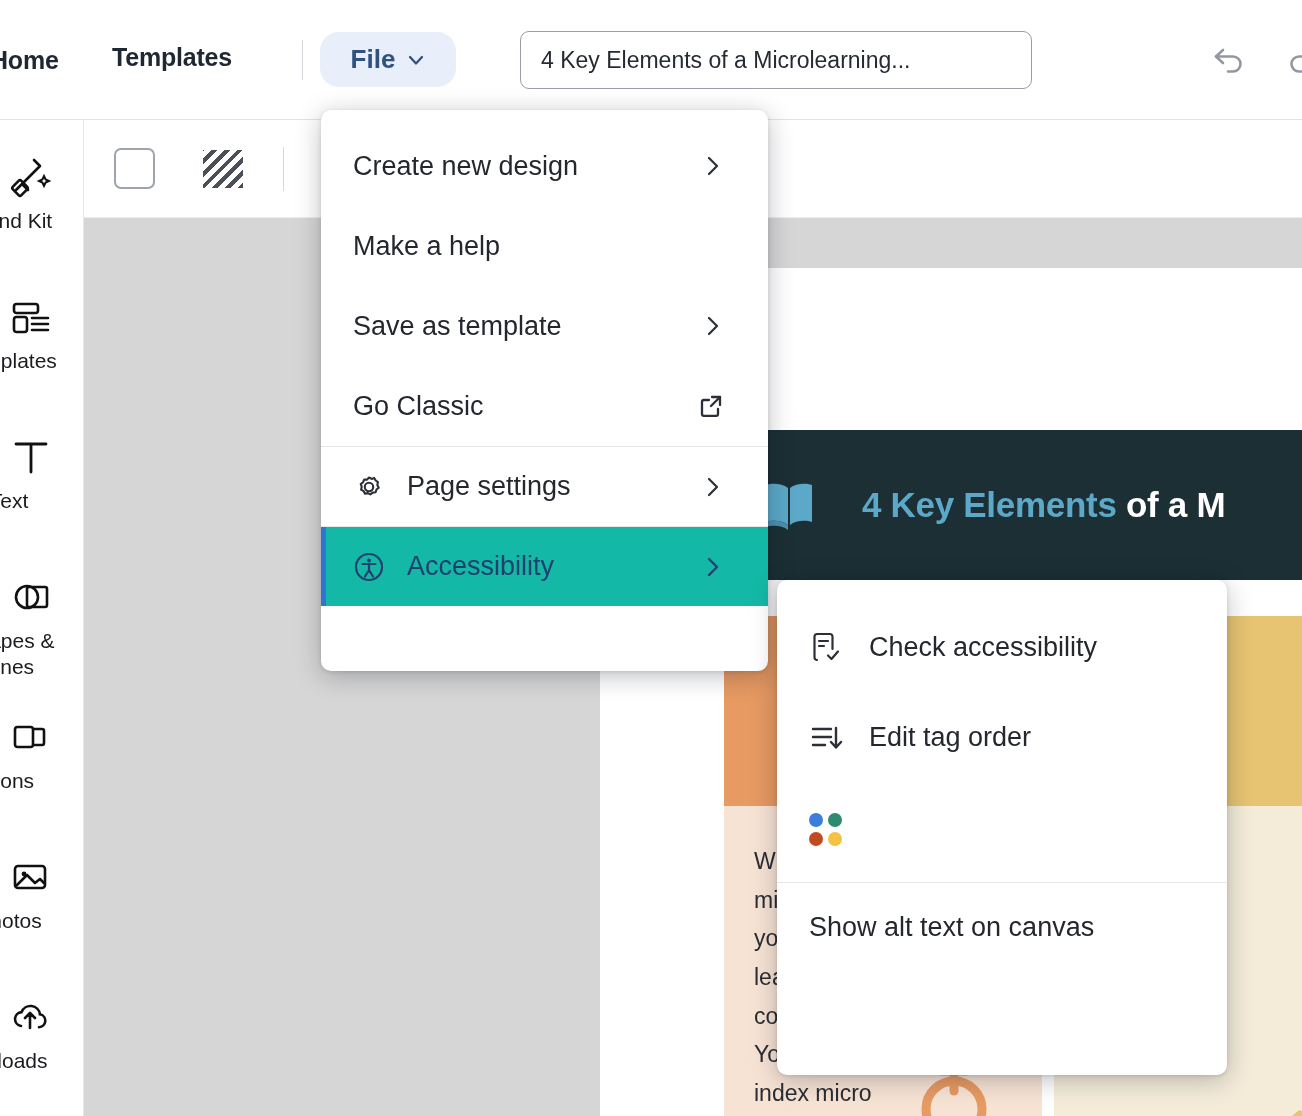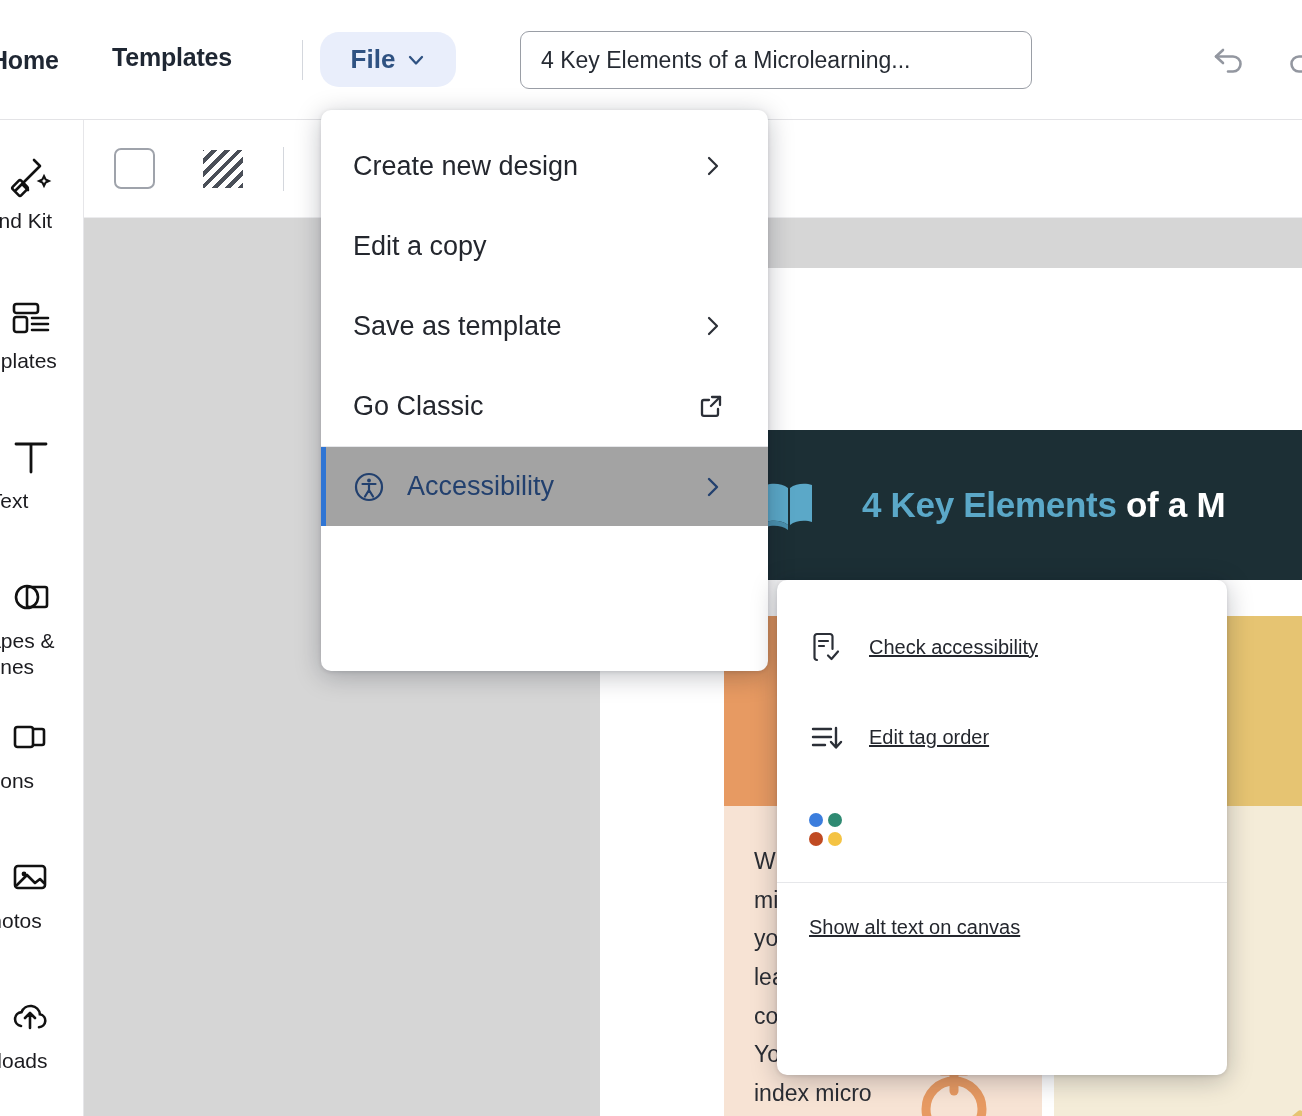--- a/index.html
+++ b/index.html
@@ -136,38 +136,38 @@
     position: relative; height: 80px; display: flex; align-items: center;
     padding: 0 44px 0 32px; cursor: pointer;
   }
   .mi .milabel { font-size: 27px; color: #24272e; white-space: nowrap; }
   .mi .mispace { flex: 1 1 auto; }
   .mi .michev { width: 22px; height: 22px; }
   .mi .miext { width: 26px; height: 26px; }
   .mi .miicon { width: 32px; height: 32px; margin-right: 22px; flex: 0 0 auto; }
   .mi.sep-above { border-top: 1px solid #e6e7ea; }
   .mi.active {
-    background: #a3a3a3;
+    background: #14b8a6;
     box-shadow: inset 5px 0 0 0 #2f75d4;
   }
   .mi.active .milabel { color: #22406e; }
 
   
   .submenu {
     position: absolute; left: 777px; top: 580px; width: 450px; height: 495px;
     background: #ffffff; border-radius: 10px;
     box-shadow: 0 5px 26px rgba(10,15,30,.26), 0 1px 4px rgba(10,15,30,.12);
     padding: 22px 0 10px 0; z-index: 50;
   }
   .sb {
     position: relative; height: 90px; display: flex; align-items: center;
     padding: 0 26px 0 32px; cursor: pointer;
   }
   .sb .sbicon { width: 34px; height: 34px; margin-right: 26px; flex: 0 0 auto; }
-  .sb .sblabel { font-size: 20px; color: #24272e; white-space: nowrap; text-decoration: underline; }
+  .sb .sblabel { font-size: 27px; color: #24272e; white-space: nowrap; }
   .sb.active { background: #e9e9eb; box-shadow: inset 5px 0 0 0 #2f75d4; }
   .sb.sep-above { border-top: 1px solid #e6e7ea; margin-top: 10px; padding-top: 0; }
   .sb.noicon { padding-left: 32px; text-align: right; }
 
   .dots { display: grid; grid-template-columns: 14px 14px; grid-gap: 5px; }
   .dots i { display:block; width: 14px; height: 14px; border-radius: 50%; }
 </style>
 </head>
 <body>
 
@@ -343,21 +343,21 @@
       <span class="milabel">Create new design</span>
       <span class="mispace"></span>
       <span class="michev">
         <svg viewBox="0 0 22 22" width="22" height="22">
             <path d="M7 3 L15 11 L7 19" fill="none" stroke="#2b2f37" stroke-width="2.2" stroke-linecap="round" stroke-linejoin="round"></path>
           </svg>
       </span>
     </div>
 
     <div class="mi">
-      <span class="milabel">Edit a copy</span>
+      <span class="milabel">Make a help</span>
     </div>
 
     <div class="mi">
       <span class="milabel">Save as template</span>
       <span class="mispace"></span>
       <span class="michev">
         <svg viewBox="0 0 22 22" width="22" height="22">
             <path d="M7 3 L15 11 L7 19" fill="none" stroke="#2b2f37" stroke-width="2.2" stroke-linecap="round" stroke-linejoin="round"></path>
           </svg>
       </span>
@@ -368,20 +368,35 @@
       <span class="mispace"></span>
       <span class="miext">
         <svg viewBox="0 0 26 26" width="26" height="26">
           <path d="M14 4 H22 V12" fill="none" stroke="#2b2f37" stroke-width="2.3" stroke-linecap="round" stroke-linejoin="round"></path>
           <path d="M22 4 L13 13" fill="none" stroke="#2b2f37" stroke-width="2.3" stroke-linecap="round"></path>
           <path d="M20 16 V21 a1.8 1.8 0 0 1 -1.8 1.8 H5.8 A1.8 1.8 0 0 1 4 21 V8.8 A1.8 1.8 0 0 1 5.8 7 H11" fill="none" stroke="#2b2f37" stroke-width="2.3" stroke-linecap="round" stroke-linejoin="round"></path>
         </svg>
       </span>
     </div>
 
+    <div class="mi sep-above">
+      <span class="miicon">
+        <svg viewBox="0 0 32 32" width="32" height="32">
+          <path d="M16 6.5 l2.6 1.4 2.6 -1 1.5 2.6 2.2 1.7 -0.6 2.9 1.4 2.6 -2.2 1.8 -0.9 2.8 -2.9 0.3 -2.3 1.8 -2.6 -1.3 -2.8 0.6 -1.4 -2.6 -2.5 -1.5 0.6 -2.9 -1 -2.7 2.3 -1.7 1.2 -2.7 2.9 0z" fill="none" stroke="#2b2f37" stroke-width="2.1" stroke-linejoin="round"></path>
+          <circle cx="16" cy="16" r="4.2" fill="none" stroke="#2b2f37" stroke-width="2.1"></circle>
+        </svg>
+      </span>
+      <span class="milabel">Page settings</span>
+      <span class="mispace"></span>
+      <span class="michev">
+        <svg viewBox="0 0 22 22" width="22" height="22">
+            <path d="M7 3 L15 11 L7 19" fill="none" stroke="#2b2f37" stroke-width="2.2" stroke-linecap="round" stroke-linejoin="round"></path>
+          </svg>
+      </span>
+    </div>
 
     <div class="mi sep-above active">
       <span class="miicon">
         <svg viewBox="0 0 32 32" width="32" height="32">
           <circle cx="16" cy="16" r="13" fill="none" stroke="#22406e" stroke-width="2.2"></circle>
           <circle cx="16" cy="9.5" r="1.9" fill="#22406e"></circle>
           <path d="M9.5 13 H22.5 M16 13 V19 M16 19 L12 25.5 M16 19 L20 25.5" fill="none" stroke="#22406e" stroke-width="2.2" stroke-linecap="round"></path>
         </svg>
       </span>
       <span class="milabel">Accessibility</span>

